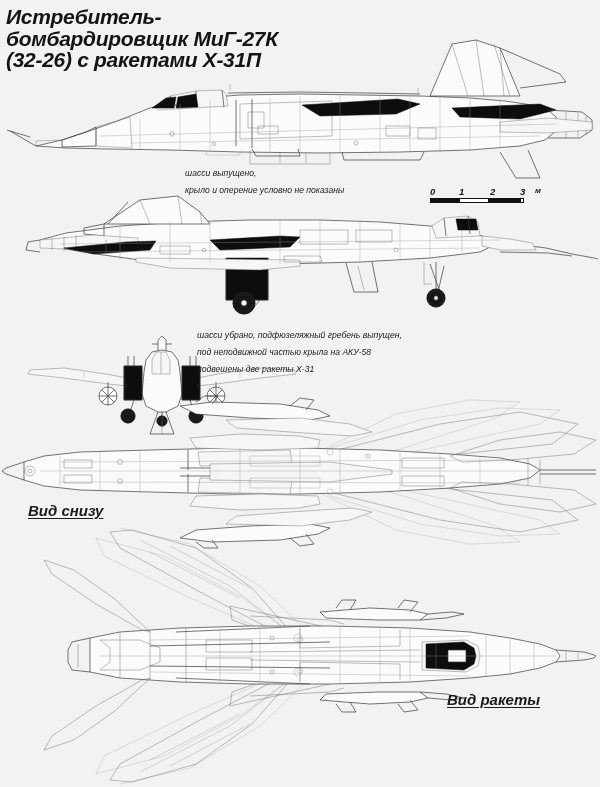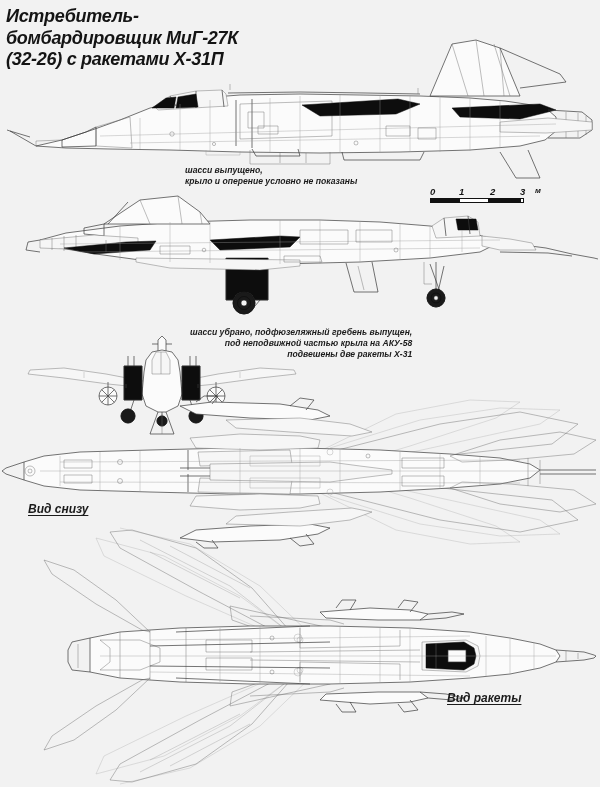--- a/index.html
+++ b/index.html
@@ -12,36 +12,36 @@
     overflow:hidden;
     position:relative;
   }
   #sheet{position:absolute;left:0;top:0;width:600px;height:787px;}
   #art{position:absolute;left:0;top:0;width:600px;height:787px;}
 
   .txt{position:absolute;white-space:pre;}
 
   #title{
     left:6px;top:6px;
-    font-size:18px;line-height:21.5px;
+    font-size:21px;line-height:21.5px;
     font-weight:bold;font-style:italic;
     letter-spacing:-0.3px;
     color:#141414;
   }
   .note{
-    font-size:8.6px;line-height:11px;
-    font-weight:bold;font-style:italic;
+    font-size:8.6px;line-height:17px;
+    font-weight:normal;font-style:italic;
     color:#1b1b1b;
   }
   #note-gear-down{left:185px;top:165px;}
-  #note-gear-up{left:190px;top:327px;text-align:right;}
+  #note-gear-up{left:197px;top:327px;}
   #note-sweep{left:303px;top:730px;text-align:left;}
 
   .viewlabel{
-    font-size:12px;font-style:italic;font-weight:bold;
+    font-size:15px;font-style:italic;font-weight:bold;
     color:#1b1b1b;text-decoration:underline;
     text-underline-offset:2px;
   }
   #label-bottom{left:28px;top:502px;}
   #label-top{left:447px;top:691px;}
 
   
   #scalebar{position:absolute;left:430px;top:186px;width:98px;height:20px;}
   #scalebar .ticks{position:absolute;left:0;top:0;width:98px;height:11px;}
   #scalebar .tick{

